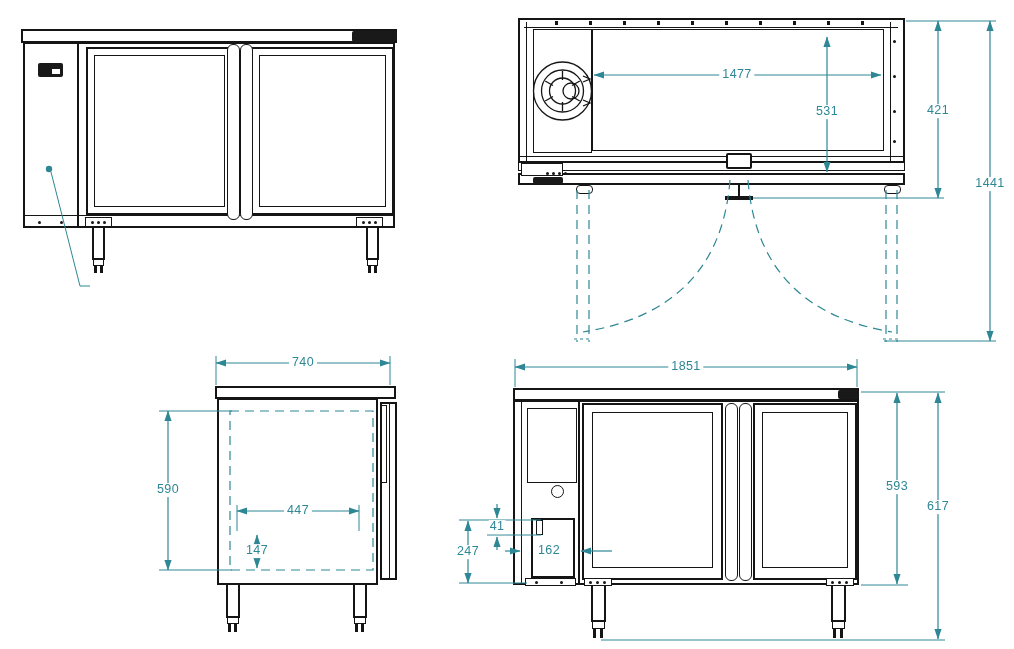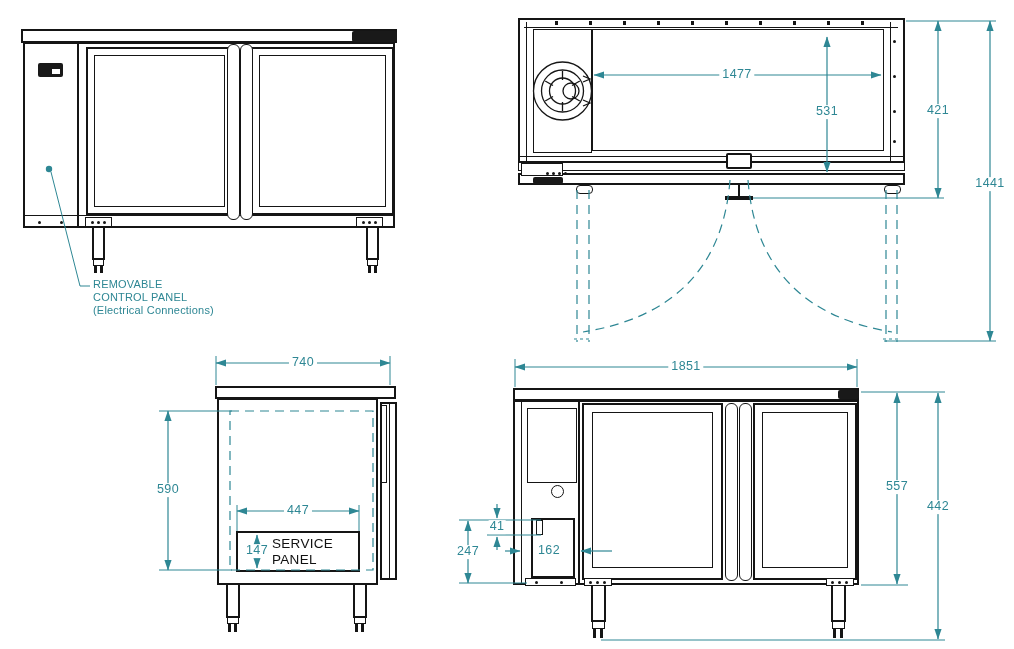--- a/index.html
+++ b/index.html
@@ -73,25 +73,20 @@
     <div class="dot" style="left:38px;top:221px"></div>
       <div class="dot" style="left:60px;top:221px"></div>
     <div class="leg" style="left:92px;top:228px;width:13px;height:32px"></div>
     <div class="foot" style="left:93px;top:260px;width:11px;height:6px"></div>
     <div class="prong" style="left:94px;top:266px;width:3px;height:7px"></div>
       <div class="prong" style="left:100px;top:266px;width:3px;height:7px"></div>
     <div class="leg" style="left:366px;top:228px;width:13px;height:32px"></div>
     <div class="foot" style="left:367px;top:260px;width:11px;height:6px"></div>
     <div class="prong" style="left:368px;top:266px;width:3px;height:7px"></div>
       <div class="prong" style="left:374px;top:266px;width:3px;height:7px"></div>
-    <div class="note" style="left:93px;top:278px">
-      <div>REMOVABLE</div>
-      <div>CONTROL PANEL</div>
-      <div>(Electrical Connections)</div>
-    </div>
   </div>
 
   <div class="view">
     <div class="b2" style="left:518px;top:18px;width:387px;height:145px"></div>
     <div class="ticks" style="left:524px;top:21px;width:368px;height:4px"></div>
     <div class="hl" style="left:524px;top:27px;width:374px"></div>
     <div class="vl" style="left:526px;top:22px;height:139px"></div>
     <div class="b15" style="left:533px;top:29px;width:59px;height:124px"></div>
     <div class="b15" style="left:592px;top:29px;width:292px;height:122px"></div>
     <div class="vl" style="left:890px;top:22px;height:139px"></div>
@@ -116,26 +111,20 @@
     <div class="dim-label" style="left:938px;top:111px">421</div>
     <div class="dim-label" style="left:990px;top:184px">1441</div>
   </div>
 
   <div class="view">
     <div class="b2" style="left:215px;top:386px;width:181px;height:13px"></div>
     <div class="b2" style="left:217px;top:398px;width:161px;height:187px"></div>
     <div class="b2" style="left:380px;top:402px;width:17px;height:178px"></div>
     <div class="vl" style="left:389px;top:404px;height:174px;border-left-width:1px"></div>
     <div class="b1 nofill" style="left:381px;top:405px;width:6px;height:78px"></div>
-    <div class="b2 service-box" style="left:236px;top:531px;width:124px;height:41px">
-      <div class="sp-text">
-        <div>SERVICE</div>
-        <div>PANEL</div>
-      </div>
-    </div>
     <div class="leg" style="left:226px;top:585px;width:14px;height:33px"></div>
     <div class="foot" style="left:227px;top:618px;width:12px;height:6px"></div>
     <div class="prong" style="left:228px;top:624px;width:3px;height:8px"></div>
       <div class="prong" style="left:234px;top:624px;width:3px;height:8px"></div>
     <div class="leg" style="left:353px;top:585px;width:14px;height:33px"></div>
     <div class="foot" style="left:354px;top:618px;width:12px;height:6px"></div>
     <div class="prong" style="left:355px;top:624px;width:3px;height:8px"></div>
       <div class="prong" style="left:361px;top:624px;width:3px;height:8px"></div>
     <div class="dim-label" style="left:303px;top:363px">740</div>
     <div class="dim-label" style="left:168px;top:490px">590</div>
@@ -175,22 +164,22 @@
     <div class="prong" style="left:593px;top:629px;width:3px;height:9px"></div>
       <div class="prong" style="left:600px;top:629px;width:3px;height:9px"></div>
     <div class="leg" style="left:831px;top:586px;width:15px;height:36px"></div>
     <div class="foot" style="left:832px;top:622px;width:13px;height:7px"></div>
     <div class="prong" style="left:833px;top:629px;width:3px;height:9px"></div>
       <div class="prong" style="left:840px;top:629px;width:3px;height:9px"></div>
     <div class="dim-label" style="left:686px;top:367px">1851</div>
     <div class="dim-label" style="left:497px;top:527px;padding:0 1px">41</div>
     <div class="dim-label" style="left:468px;top:552px">247</div>
     <div class="dim-label" style="left:549px;top:551px;padding:0 1px">162</div>
-    <div class="dim-label" style="left:897px;top:487px">557</div>
-    <div class="dim-label" style="left:938px;top:507px">442</div>
+    <div class="dim-label" style="left:897px;top:487px">593</div>
+    <div class="dim-label" style="left:938px;top:507px">617</div>
   </div>
 
   <svg class="svgov" width="1014" height="649" viewBox="0 0 1014 649">
     <defs>
       <marker id="ar" viewBox="0 0 10 8" refX="9.5" refY="4" markerWidth="11" markerHeight="8.5" orient="auto-start-reverse" markerUnits="userSpaceOnUse">
         <path d="M0,0.6 L10,4 L0,7.4 z" class="mf"></path>
       </marker>
     </defs>
 
     <g>

